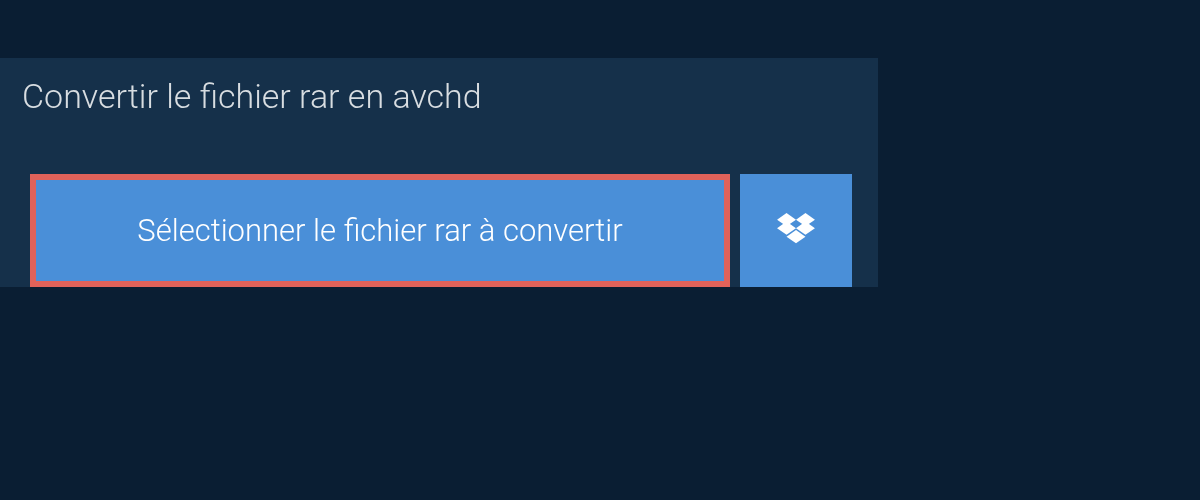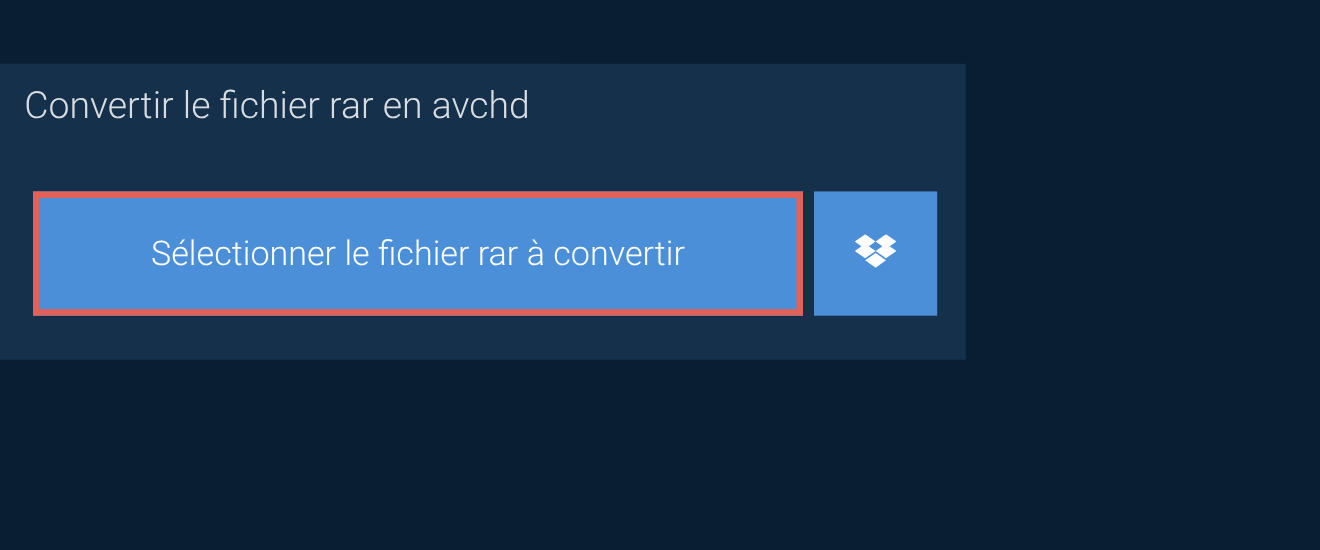--- a/index.html
+++ b/index.html
@@ -11,21 +11,20 @@
       width: 1200px;
       height: 500px;
       background-color: #0a1e33;
       font-family: -apple-system, BlinkMacSystemFont, "Segoe UI", Roboto, "Helvetica Neue", Arial, sans-serif;
       overflow: hidden;
     }
     .panel {
       background-color: #15304a;
       width: 878px;
       margin-top: 58px;
-      padding-bottom: 40px;
     }
     .title-bar {
       display: inline-block;
       background-color: #15304a;
       padding: 18px 28px 18px 22px;
       color: #d8dde1;
       font-size: 34px;
       font-weight: 300;
     }
     .button-row {

